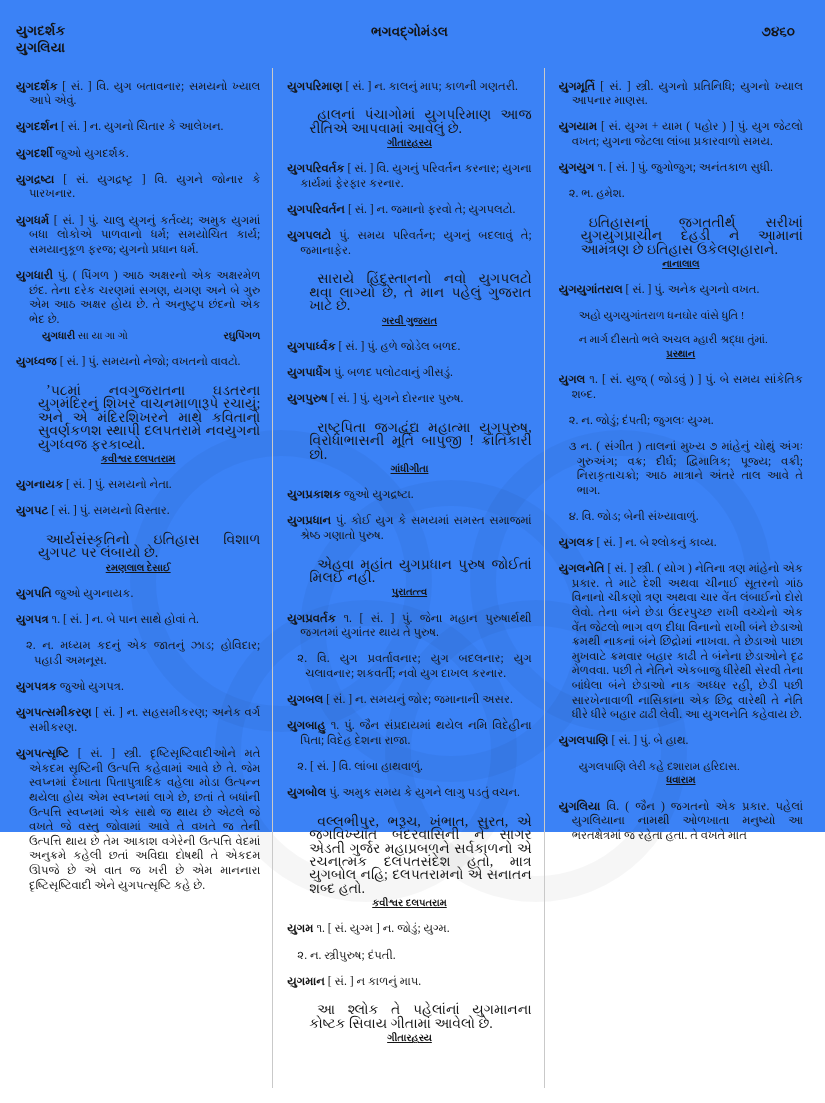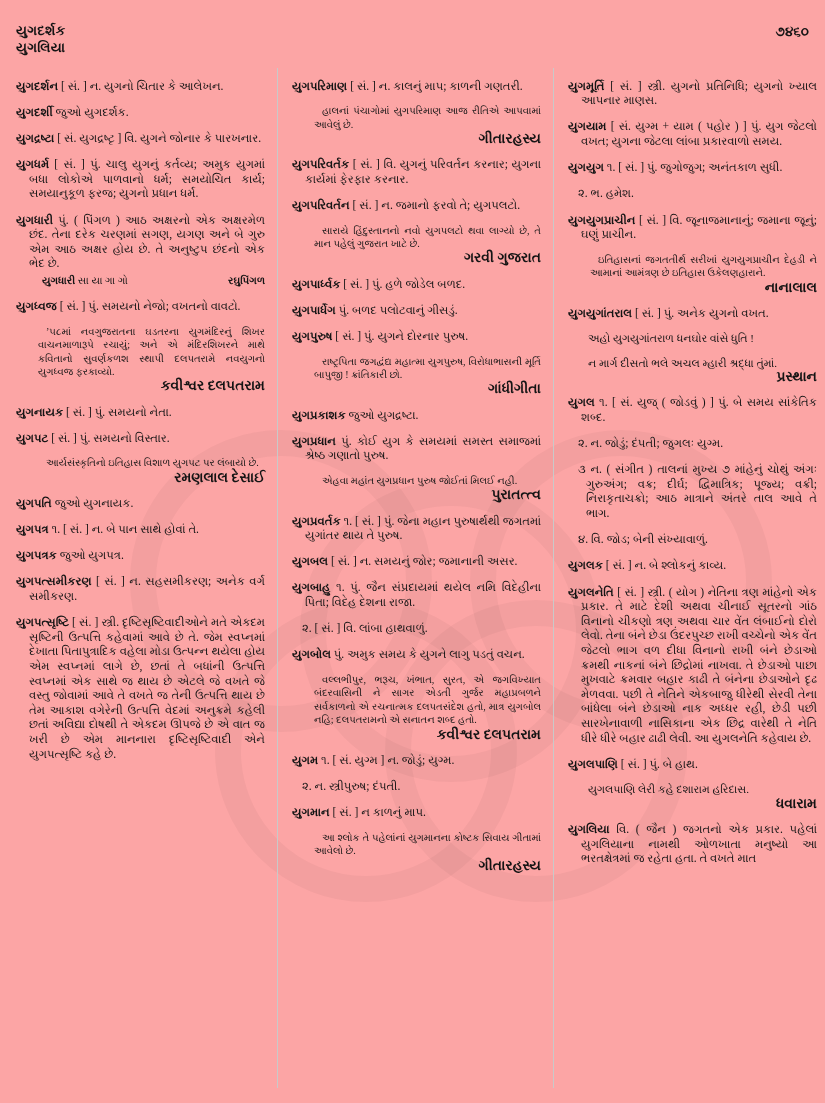--- a/index.html
+++ b/index.html
@@ -6,24 +6,24 @@
   html,body{margin:0;padding:0;background:#fff;}
   body{
     width:825px;height:1103px;
     font-family:"Liberation Serif","DejaVu Serif",serif;
     color:#141414;
     position:relative;
     overflow:hidden;
   }
   .page{
     position:relative;
-    width:825px;height:1103px;
+    width:825px;height:832px;
     box-sizing:border-box;
-    padding:22px 8px 10px 16px;
-    background:#fca5a5;
+    padding:22px 22px 10px 16px;
+    background:#3b82f6;
   }
   
   .watermark{
     position:absolute;pointer-events:none;
     border-radius:50%;
     border:26px solid rgba(0,0,0,0.035);
   }
   .wm1{width:250px;height:250px;left:130px;top:430px;}
   .wm2{width:250px;height:250px;left:300px;top:480px;}
   .wm3{width:250px;height:250px;left:470px;top:430px;}
@@ -75,32 +75,33 @@
   }
   .sense{
     padding-left:18px;
     text-indent:-8px;
     text-align:justify;
     margin-bottom:2px;
   }
   .hw{font-weight:bold;}
   .bracket{font-weight:normal;}
   .quote{
-    font-size:10px;
+    font-size:14px;
     line-height:13.4px;
     padding-left:22px;
     text-indent:8px;
     text-align:justify;
     margin-bottom:1px;
   }
   .cite{
-    font-size:14px;
-    text-align:right;
+    font-size:10px;
+    text-align:center;
     font-weight:bold;
     margin:0 0 3px 0;
+    text-decoration:underline;
   }
   .verse{
     font-size:11px;
     line-height:13.4px;
     padding-left:20px;
     text-align:left;
     margin-bottom:0;
   }
   .meter{
     font-size:10.4px;
@@ -122,83 +123,87 @@
   <div class="watermark wm2"></div>
   <div class="watermark wm3"></div>
   <div class="watermark wm4"></div>
   <div class="watermark wm5"></div>
 
   <div class="hdr">
     <div class="hdr-left">
       <div>યુગદર્શક</div>
       <div>યુગલિયા</div>
     </div>
+    <div class="hdr-center">ભગવદ્ગોમંડલ</div>
     <div class="hdr-right">૭૪૬૦</div>
   </div>
 
   <div class="cols" id="columns-root">
       <div class="col">
+        <p class="defn"><span class="hw">યુગદર્શક</span><span class="bracket"> [ સં. ]</span><span> વિ. યુગ બતાવનાર; સમયનો ખ્યાલ આપે એવું.</span></p>
         <p class="defn"><span class="hw">યુગદર્શન</span><span class="bracket"> [ સં. ]</span><span> ન. યુગનો ચિતાર કે આલેખન.</span></p>
         <p class="defn"><span class="hw">યુગદર્શી</span><span> જુઓ યુગદર્શક.</span></p>
         <p class="defn"><span class="hw">યુગદ્રષ્ટા</span><span class="bracket"> [ સં. યુગદ્રષ્ટૃ ]</span><span> વિ. યુગને જોનાર કે પારખનાર.</span></p>
         <p class="defn"><span class="hw">યુગધર્મ</span><span class="bracket"> [ સં. ]</span><span> પું. ચાલુ યુગનું કર્તવ્ય; અમુક યુગમાં બધા લોકોએ પાળવાનો ધર્મ; સમયોચિત કાર્ય; સમયાનુકૂળ ફરજ; યુગનો પ્રધાન ધર્મ.</span></p>
         <p class="defn"><span class="hw">યુગધારી</span><span> પું. ( પિંગળ ) આઠ અક્ષરનો એક અક્ષરમેળ છંદ. તેના દરેક ચરણમાં સગણ, યગણ અને બે ગુરુ એમ આઠ અક્ષર હોય છે. તે અનુષ્ટુપ છંદનો એક ભેદ છે.</span></p>
         <p class="meter">
           <span><span class="mtxt">યુગધારી</span><span class="mlight"> સા યા ગા ગો</span></span>
           <span>રઘુપિંગળ</span>
         </p>
         <p class="defn"><span class="hw">યુગધ્વજ</span><span class="bracket"> [ સં. ]</span><span> પું. સમયનો નેજો; વખતનો વાવટો.</span></p>
         <p class="quote">’૫૮માં નવગુજરાતના ઘડતરના યુગમંદિરનું શિખર વાચનમાળારૂપે રચાયું; અને એ મંદિરશિખરને માથે કવિતાનો સુવર્ણકળશ સ્થાપી દલપતરામે નવયુગનો યુગધ્વજ ફરકાવ્યો.</p>
         <p class="cite">કવીશ્વર દલપતરામ</p>
         <p class="defn"><span class="hw">યુગનાયક</span><span class="bracket"> [ સં. ]</span><span> પું. સમયનો નેતા.</span></p>
         <p class="defn"><span class="hw">યુગપટ</span><span class="bracket"> [ સં. ]</span><span> પું. સમયનો વિસ્તાર.</span></p>
         <p class="quote">આર્યસંસ્કૃતિનો ઇતિહાસ વિશાળ યુગપટ પર લંબાયો છે.</p>
         <p class="cite">રમણલાલ દેસાઈ</p>
         <p class="defn"><span class="hw">યુગપતિ</span><span> જુઓ યુગનાયક.</span></p>
         <p class="defn"><span class="hw">યુગપત્ર</span><span class="bracket"> ૧. [ સં. ]</span><span> ન. બે પાન સાથે હોવાં તે.</span></p>
+        <p class="sense">૨. ન. મધ્યમ કદનું એક જાતનું ઝાડ; હોવિદાર; પહાડી અમનૂસ.</p>
         <p class="defn"><span class="hw">યુગપત્રક</span><span> જુઓ યુગપત્ર.</span></p>
         <p class="defn"><span class="hw">યુગપત્સમીકરણ</span><span class="bracket"> [ સં. ]</span><span> ન. સહસમીકરણ; અનેક વર્ગ સમીકરણ.</span></p>
         <p class="defn"><span class="hw">યુગપત્સૃષ્ટિ</span><span class="bracket"> [ સં. ]</span><span> સ્ત્રી. દૃષ્ટિસૃષ્ટિવાદીઓને મતે એકદમ સૃષ્ટિની ઉત્પત્તિ કહેવામાં આવે છે તે. જેમ સ્વપ્નમાં દેખાતા પિતાપુત્રાદિક વહેલા મોડા ઉત્પન્ન થયેલા હોય એમ સ્વપ્નમાં લાગે છે, છતાં તે બધાંની ઉત્પત્તિ સ્વપ્નમાં એક સાથે જ થાય છે એટલે જે વખતે જે વસ્તુ જોવામાં આવે તે વખતે જ તેની ઉત્પત્તિ થાય છે તેમ આકાશ વગેરેની ઉત્પત્તિ વેદમાં અનુક્રમે કહેલી છતાં અવિદ્યા દોષથી તે એકદમ ઊપજે છે એ વાત જ ખરી છે એમ માનનારા દૃષ્ટિસૃષ્ટિવાદી એને યુગપત્સૃષ્ટિ કહે છે.</span></p>
       </div>
       <div class="col">
         <p class="defn"><span class="hw">યુગપરિમાણ</span><span class="bracket"> [ સં. ]</span><span> ન. કાલનું માપ; કાળની ગણતરી.</span></p>
         <p class="quote">હાલનાં પંચાગોમાં યુગપરિમાણ આજ રીતિએ આપવામાં આવેલું છે.</p>
         <p class="cite">ગીતારહસ્ય</p>
         <p class="defn"><span class="hw">યુગપરિવર્તક</span><span class="bracket"> [ સં. ]</span><span> વિ. યુગનું પરિવર્તન કરનાર; યુગના કાર્યમાં ફેરફાર કરનાર.</span></p>
         <p class="defn"><span class="hw">યુગપરિવર્તન</span><span class="bracket"> [ સં. ]</span><span> ન. જમાનો ફરવો તે; યુગપલટો.</span></p>
+        <p class="defn"><span class="hw">યુગપલટો</span><span> પું. સમય પરિવર્તન; યુગનું બદલાવું તે; જમાનાફેર.</span></p>
         <p class="quote">સારાયે હિંદુસ્તાનનો નવો યુગપલટો થવા લાગ્યો છે, તે માન પહેલું ગુજરાત ખાટે છે.</p>
         <p class="cite">ગરવી ગુજરાત</p>
         <p class="defn"><span class="hw">યુગપાર્ધ્વક</span><span class="bracket"> [ સં. ]</span><span> પું. હળે જોડેલ બળદ.</span></p>
         <p class="defn"><span class="hw">યુગપાર્ધેગ</span><span> પું. બળદ પલોટવાનું ગીસડું.</span></p>
         <p class="defn"><span class="hw">યુગપુરુષ</span><span class="bracket"> [ સં. ]</span><span> પું. યુગને દોરનાર પુરુષ.</span></p>
         <p class="quote">રાષ્ટ્રપિતા જગદ્વંદ્ય મહાત્મા યુગપુરુષ, વિરોધાભાસની મૂર્તિ બાપુજી ! ક્રાંતિકારી છો.</p>
         <p class="cite">ગાંધીગીતા</p>
         <p class="defn"><span class="hw">યુગપ્રકાશક</span><span> જુઓ યુગદ્રષ્ટા.</span></p>
         <p class="defn"><span class="hw">યુગપ્રધાન</span><span> પું. કોઈ યુગ કે સમયમાં સમસ્ત સમાજમાં શ્રેષ્ઠ ગણાતો પુરુષ.</span></p>
         <p class="quote">એહવા મહાંત યુગપ્રધાન પુરુષ જોઈતાં મિલઈ નહી.</p>
         <p class="cite">પુરાતત્ત્વ</p>
         <p class="defn"><span class="hw">યુગપ્રવર્તક</span><span class="bracket"> ૧. [ સં. ]</span><span> પું. જેના મહાન પુરુષાર્થથી જગતમાં યુગાંતર થાય તે પુરુષ.</span></p>
+        <p class="sense">૨. વિ. યુગ પ્રવર્તાવનાર; યુગ બદલનાર; યુગ ચલાવનાર; શકવર્તી; નવો યુગ દાખલ કરનાર.</p>
         <p class="defn"><span class="hw">યુગબલ</span><span class="bracket"> [ સં. ]</span><span> ન. સમયનું જોર; જમાનાની અસર.</span></p>
         <p class="defn"><span class="hw">યુગબાહુ</span><span class="bracket"> ૧.</span><span> પું. જૈન સંપ્રદાયમાં થયેલ નમિ વિદેહીના પિતા; વિદેહ દેશના રાજા.</span></p>
         <p class="sense">૨. [ સં. ] વિ. લાંબા હાથવાળું.</p>
         <p class="defn"><span class="hw">યુગબોલ</span><span> પું. અમુક સમય કે યુગને લાગુ પડતું વચન.</span></p>
         <p class="quote">વલ્લભીપુર, ભરૂચ, ખંભાત, સુરત, એ જગવિખ્યાત બંદરવાસિની ને સાગર એડતી ગુર્જર મહાપ્રબળને સર્વકાળનો એ રચનાત્મક દલપતસંદેશ હતો, માત્ર યુગબોલ નહિ; દલપતરામનો એ સનાતન શબ્દ હતો.</p>
         <p class="cite">કવીશ્વર દલપતરામ</p>
         <p class="defn"><span class="hw">યુગમ</span><span class="bracket"> ૧. [ સં. યુગ્મ ]</span><span> ન. જોડું; યુગ્મ.</span></p>
         <p class="sense">૨. ન. સ્ત્રીપુરુષ; દંપતી.</p>
         <p class="defn"><span class="hw">યુગમાન</span><span class="bracket"> [ સં. ]</span><span> ન કાળનું માપ.</span></p>
         <p class="quote">આ શ્લોક તે પહેલાંનાં યુગમાનના કોષ્ટક સિવાય ગીતામાં આવેલો છે.</p>
         <p class="cite">ગીતારહસ્ય</p>
       </div>
       <div class="col">
         <p class="defn"><span class="hw">યુગમૂર્તિ</span><span class="bracket"> [ સં. ]</span><span> સ્ત્રી. યુગનો પ્રતિનિધિ; યુગનો ખ્યાલ આપનાર માણસ.</span></p>
         <p class="defn"><span class="hw">યુગયામ</span><span class="bracket"> [ સં. યુગ્મ + યામ ( પહોર ) ]</span><span> પું. યુગ જેટલો વખત; યુગના જેટલા લાંબા પ્રકારવાળો સમય.</span></p>
         <p class="defn"><span class="hw">યુગયુગ</span><span class="bracket"> ૧. [ સં. ]</span><span> પું. જુગોજુગ; અનંતકાળ સુધી.</span></p>
         <p class="sense">૨. ભ. હમેશ.</p>
-        <p class="defn"><span class="hw">યુગયુગપ્રાચીન</span><span class="bracket"> [ સં. ]</span><span> વિ. જૂનાજમાનાનું; જમાના જૂનું; ઘણું પ્રાચીન.</span></p>
         <p class="quote">ઇતિહાસનાં જગતતીર્થ સરીખાં યુગયુગપ્રાચીન દેહડી ને આમાનાં આમંત્રણ છે ઇતિહાસ ઉકેલણહારાને.</p>
         <p class="cite">નાનાલાલ</p>
         <p class="defn"><span class="hw">યુગયુગાંતરાલ</span><span class="bracket"> [ સં. ]</span><span> પું. અનેક યુગનો વખત.</span></p>
         <p class="verse">અહો યુગયુગાંતરાળ ધનઘોર વાંસે ધુતિ !</p>
         <p class="verse">ન માર્ગ દીસતો ભલે અચલ મ્હારી શ્રદ્ધા તુંમાં.</p>
         <p class="cite">પ્રસ્થાન</p>
         <p class="defn"><span class="hw">યુગલ</span><span class="bracket"> ૧. [ સં. યુજ્ ( જોડવું ) ]</span><span> પું. બે સમય સાંકેતિક શબ્દ.</span></p>
         <p class="sense">૨. ન. જોડું; દંપતી; જુગલઃ યુગ્મ.</p>
         <p class="sense">૩ ન. ( સંગીત ) તાલનાં મુખ્ય ૭ માંહેનું ચોથું અંગઃ ગુરુઅંગ; વક્ર; દીર્ઘ; દ્વિમાત્રિક; પૂજ્ય; વક્રી; નિરાકૃતાચક્રો; આઠ માત્રાને અંતરે તાલ આવે તે ભાગ.</p>
         <p class="sense">૪. વિ. જોડ; બેની સંખ્યાવાળું.</p>

